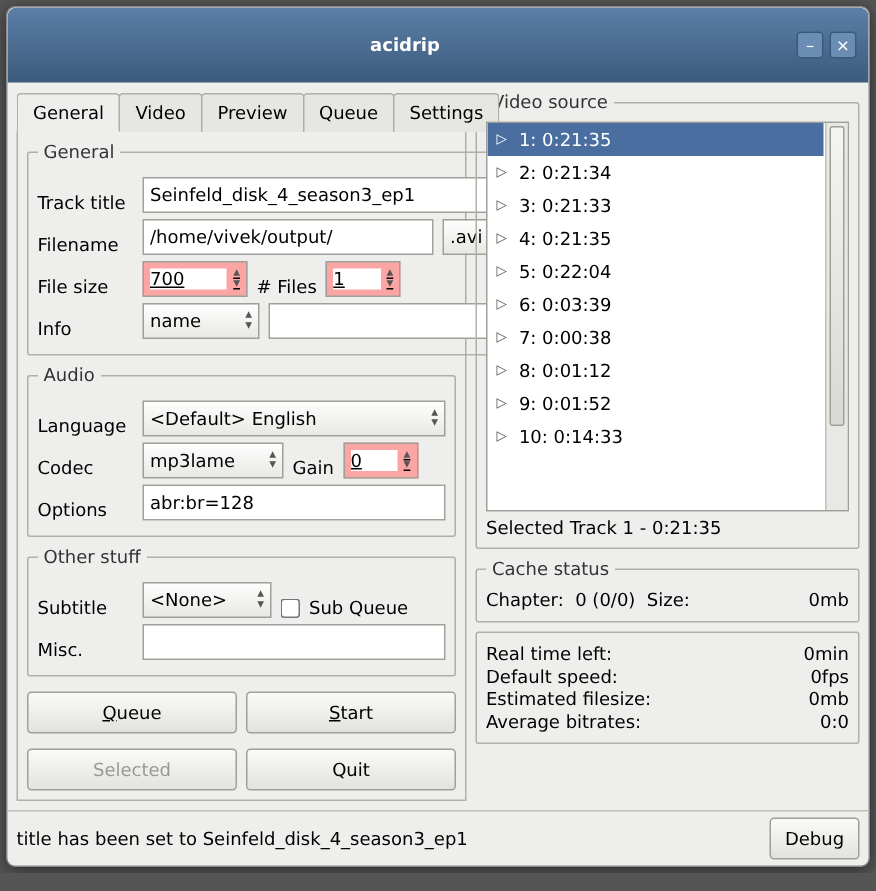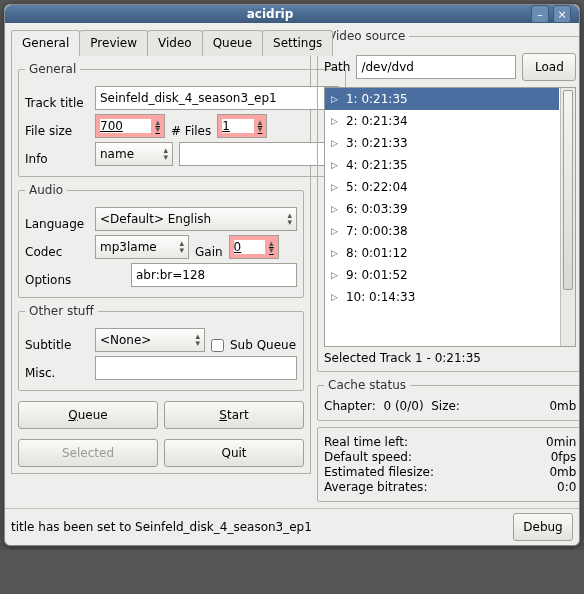--- a/index.html
+++ b/index.html
@@ -1,18 +1,18 @@
 <!DOCTYPE html>
 <html><head>
 <meta charset="utf-8">
 <style>
 * { box-sizing: border-box; font-family: "DejaVu Sans", sans-serif; font-size: 12px; }
 body { margin: 0; background: #555; padding: 4px; }
 .window { width: 576px; background: #eeeeec; border: 1px solid #888; border-radius: 6px; overflow: hidden; box-shadow: 0 2px 10px rgba(0,0,0,0.5); }
-.titlebar { background: linear-gradient(#5c7fa8, #3c5a7c); color: #fff; padding: 0 8px; display: flex; align-items: center; border-top-left-radius: 6px; border-top-right-radius: 6px; }
+.titlebar { background: linear-gradient(#5c7fa8, #3c5a7c); color: #fff; padding: 16px 8px; display: flex; align-items: center; border-top-left-radius: 6px; border-top-right-radius: 6px; }
 .titlebar .title { flex: 1; text-align: center; font-weight: bold; }
 .titlebar .wbtn { width: 18px; height: 18px; background: #6b8db3; border: 1px solid #3a5a7a; border-radius: 3px; margin-left: 4px; display: flex; align-items: center; justify-content: center; color: #fff; font-size: 11px; cursor: pointer; }
 .content { display: flex; padding: 6px; gap: 6px; }
 .left { width: 300px; }
 .right { flex: 1; }
 .tabs { display: flex; }
 .tab { padding: 5px 10px; border: 1px solid #b0b0a8; border-bottom: none; background: #e6e6e2; border-top-left-radius: 3px; border-top-right-radius: 3px; margin-right: -1px; cursor: pointer; position: relative; top: 1px; }
 .tab.active { background: #eeeeec; z-index: 2; border-bottom: 1px solid #eeeeec; }
 .tab-body { border: 1px solid #b0b0a8; padding: 6px; display: flex; flex-direction: column; gap: 6px; }
 fieldset { border: 1px solid #b0b0a8; border-radius: 2px; padding: 6px; margin: 0; }
@@ -49,33 +49,41 @@
 <div class="window">
   <div class="titlebar">
     <div class="title">acidrip</div>
     <div class="wbtn">–</div>
     <div class="wbtn">×</div>
   </div>
   <div class="content">
     <div class="left">
       <div class="tabs">
         <div class="tab active">General</div>
+        <div class="tab">Video</div>
         <div class="tab">Preview</div>
-        <div class="tab">Video</div>
         <div class="tab">Queue</div>
         <div class="tab">Settings</div>
       </div>
       <div class="tab-body">
         <fieldset>
           <legend>General</legend>
           <div class="row">
             <span class="label">Track title</span>
             <input type="text" style="flex: 1 1 0%;" value="Seinfeld_disk_4_season3_ep1">
           </div>
           <div class="row">
+            <span class="label">Filename</span>
+            <input type="text" style="flex: 1 1 0%;" value="/home/vivek/output/">
+            <div class="combo" style="width:44px">
+                <span>.avi</span>
+                <span class="arrows">▴<br>▾</span>
+              </div>
+          </div>
+          <div class="row">
             <span class="label">File size</span>
             <div class="spin" style="width:70px">
                 <input value="700" style="">
                 <span class="arrows">▴<br>▾</span>
               </div>
             <span># Files</span>
             <div class="spin" style="width:50px">
                 <input value="1" style="">
                 <span class="arrows">▴<br>▾</span>
               </div>
@@ -106,29 +114,29 @@
                 <span class="arrows">▴<br>▾</span>
               </div>
             <span>Gain</span>
             <div class="spin" style="width:50px">
                 <input value="0" style="">
                 <span class="arrows">▴<br>▾</span>
               </div>
           </div>
           <div class="row">
             <span class="label">Options</span>
-            <input type="text" style="flex: 1 1 0%; margin-left: 36px;" value="abr:br=128">
+            <input type="text" style="flex: 1 1 0%;" value="abr:br=128">
           </div>
         </fieldset>
 
         <fieldset>
           <legend>Other stuff</legend>
           <div class="row">
             <span class="label">Subtitle</span>
-            <div class="combo" style="width:110px">
+            <div class="combo" style="width:86px">
                 <span>&lt;None&gt;</span>
                 <span class="arrows">▴<br>▾</span>
               </div>
             <input type="checkbox" style="">
             <span>Sub Queue</span>
           </div>
           <div class="row">
             <span class="label">Misc.</span>
             <input type="text" style="flex: 1 1 0%;" value="">
           </div>
@@ -141,25 +149,20 @@
         <div class="btnrow">
           <button class="btn" disabled="">Selected</button>
           <button class="btn">Quit</button>
         </div>
       </div>
     </div>
 
     <div class="right">
       <fieldset>
         <legend>Video source</legend>
-        <div class="pathrow">
-          <span>Path</span>
-          <input type="text" style="flex: 1 1 0%;" value="/dev/dvd">
-          <button class="btn" style="flex:0 0 54px">Load</button>
-        </div>
         <div class="tracklist">
           <div class="tracks" id="tracks">
               <div class="track sel">
                 <span class="tri">▷</span>
                 <span>1: 0:21:35</span>
               </div>
               <div class="track">
                 <span class="tri">▷</span>
                 <span>2: 0:21:34</span>
               </div>

